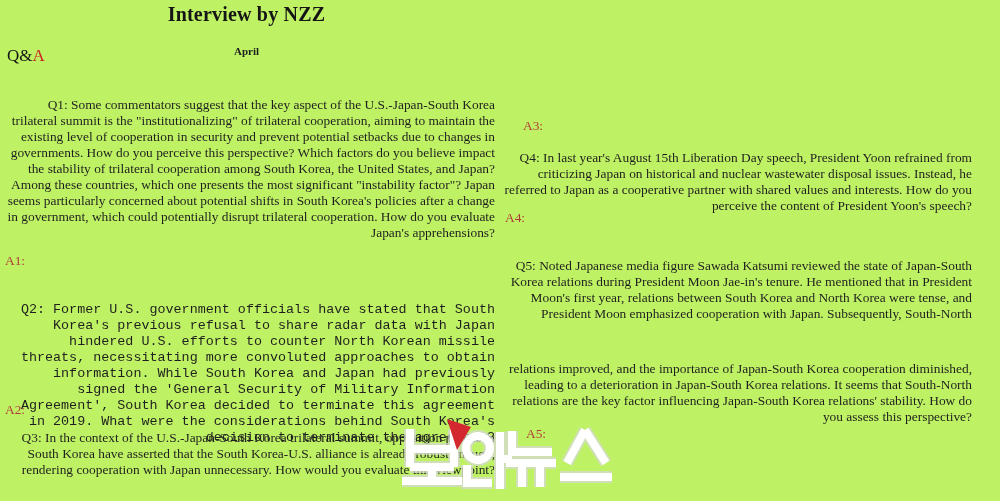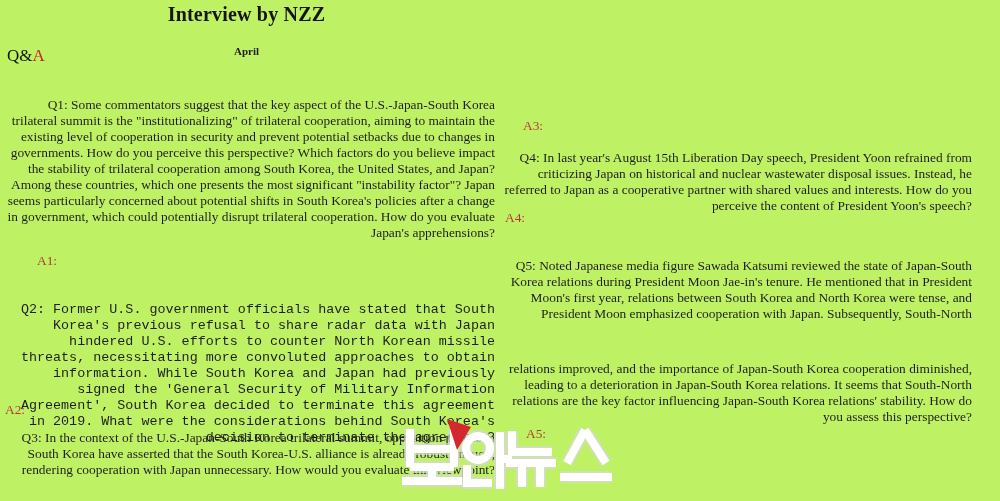--- a/index.html
+++ b/index.html
@@ -52,21 +52,21 @@
   .answer-label {
     position: absolute;
     font-size: 13.4px;
     line-height: 16px;
     color: #b23a38;
     z-index: 1;
   }
   .left-col  { left: 5px;  width: 490px; }
   .right-col { left: 496px; width: 476px; margin-top: 16px; }
   .q1 { top: 97px; }
-  .a1 { left: 5px; top: 253px; margin-left: 32px; }
+  .a1 { left: 5px; top: 253px; }
   .q2 { top: 302px; font-family: Liberation Mono, monospace; }
   .a2 { left: 5px; top: 402px; }
   .q3 { top: 430px; }
   .a3 { left: 523px; top: 118px; }
   .q4 { top: 134px; }
   .a4 { left: 505px; top: 210px; }
   .q5p1 { top: 242px; }
   .q5p2 { top: 345px; }
   .a5 { left: 526px; top: 426px; z-index: 6; }
   .watermark {

